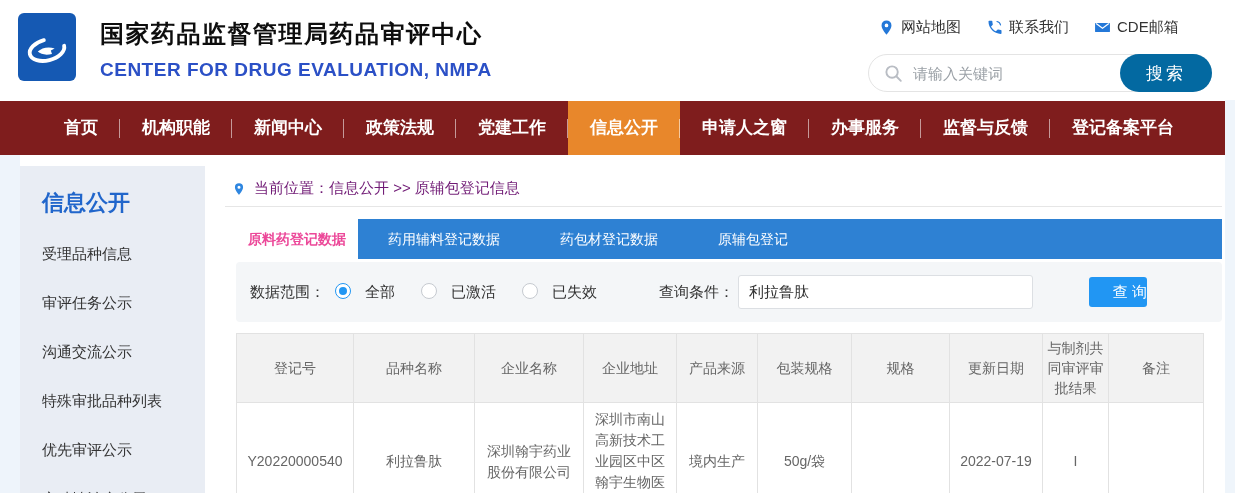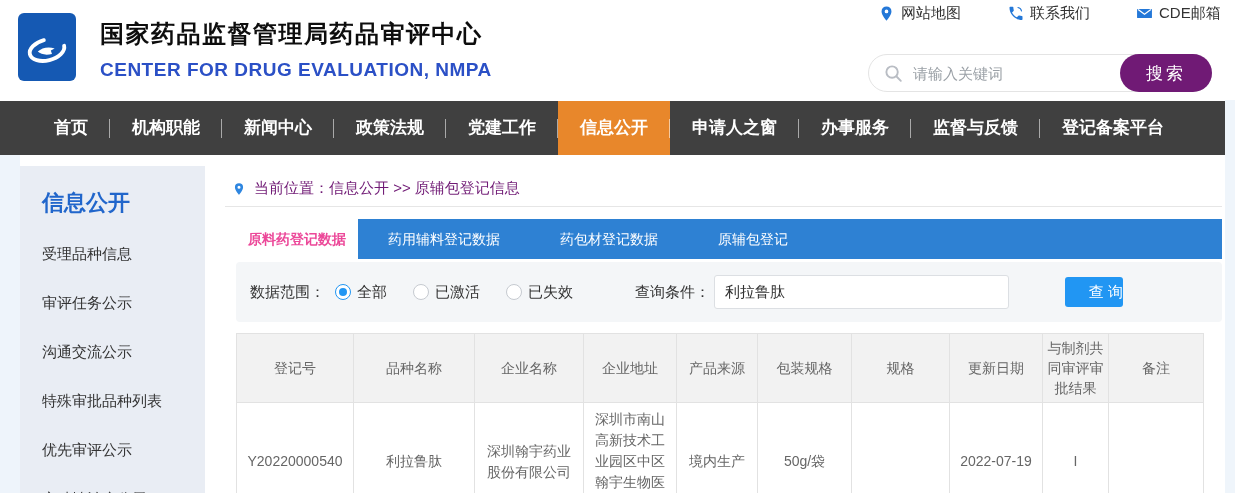--- a/index.html
+++ b/index.html
@@ -8,37 +8,37 @@
   body { position:relative; }
 
   
   .header { position:absolute; left:0; top:0; width:1235px; height:101px; background:#fff; }
   .logo { position:absolute; left:18px; top:13px; width:58px; height:68px;
           background:#1559b3; border-radius:6px; display:flex; align-items:center; justify-content:center; }
   .title-block { position:absolute; left:100px; top:14px; }
   .title-cn { font-size:24px; font-weight:bold; color:#0d0d0d; letter-spacing:1.5px; line-height:40px;}
   .title-en { font-size:19px; font-weight:bold; color:#2b50c6; letter-spacing:.5px; margin-top:5px; }
 
-  .quick-links { position:absolute; left:878px; top:4px; display:flex; gap:46px; align-items:center;}
+  .quick-links { position:absolute; left:878px; top:18px; display:flex; gap:25px; align-items:center;}
   .qlink { display:flex; align-items:center; gap:6px; font-size:15px; color:#333; cursor:pointer; }
   .qlink svg { width:17px; height:17px; }
 
   .search-bar { position:absolute; left:868px; top:54px; width:344px; height:38px;
                 border:1px solid #e4e4e4; border-radius:19px; background:#fff; }
   .search-bar .mag { position:absolute; left:15px; top:9px; width:19px; height:19px; }
   .search-input { position:absolute; left:44px; top:0; width:200px; height:36px; border:none; outline:none;
                   font-size:15px; color:#333; background:transparent; font-family:inherit;}
   .search-input::placeholder { color:#9aa0a6; }
-  .search-btn { position:absolute; right:-1px; top:-1px; width:92px; height:38px; background:#701a75;
+  .search-btn { position:absolute; right:-1px; top:-1px; width:92px; height:38px; background:#0369a1;
                 border:none; border-radius:19px; color:#fff; font-size:17px; letter-spacing:3px;
                 cursor:pointer; font-family:inherit;}
 
   
-  .nav { position:absolute; left:0; top:101px; width:1225px; height:54px; background:#404040;
-         display:flex; padding-left:32px; }
+  .nav { position:absolute; left:0; top:101px; width:1225px; height:54px; background:#7f1d1d;
+         display:flex; padding-left:42px; }
   .nav-item { position:relative; line-height:54px; padding:0 22px; color:#fff; font-size:17px;
               font-weight:bold; cursor:pointer; white-space:nowrap; }
   .nav-item:not(:last-child)::after { content:""; position:absolute; right:0; top:18px; width:1px;
               height:19px; background:rgba(255,255,255,.55); }
   .nav-item.active { background:#e8872b; }
 
   
   .left-gutter { position:absolute; left:0; top:155px; width:20px; height:338px; background:#eef4fb; }
   .scroll-track { position:absolute; left:1225px; top:100px; width:10px; height:393px; background:#eff5fb; }
 
@@ -54,21 +54,21 @@
   .crumb-rule { position:absolute; left:225px; top:206px; width:997px; height:1px; background:#e6e6e6; }
 
   
   .tabs { position:absolute; left:236px; top:219px; width:986px; height:40px; background:#2e81d3; display:flex; }
   .tab { line-height:40px; padding:0 30px; color:#fff; font-size:14px; cursor:pointer; white-space:nowrap;}
   .tab.active { width:122px; padding:0; text-align:center; background:#fff; color:#ec4899; font-weight:bold; }
 
   
   .filter { position:absolute; left:236px; top:262px; width:986px; height:60px; background:#f4f6f8;
             border-radius:4px; display:flex; align-items:center; padding-left:14px; font-size:15px; color:#333;}
-  .radio-opt { display:flex; align-items:center; gap:6px; cursor:pointer; }
+  .radio-opt { display:flex; align-items:flex-start; gap:14px; cursor:pointer; }
   .radio-opt.o1 { margin-left:10px; } .radio-opt.o2 { margin-left:26px; } .radio-opt.o3 { margin-left:26px; }
   .radio { width:16px; height:16px; border:1px solid #c6cad0; border-radius:50%; background:#fff; position:relative;}
   .radio.checked { border-color:#2196f3; }
   .radio.checked::after { content:""; position:absolute; left:3px; top:3px; width:8px; height:8px;
                           border-radius:50%; background:#2196f3; }
   .q-label { margin-left:62px; }
   .q-input { margin-left:4px; width:295px; height:34px; border:1px solid #dcdfe3; border-radius:3px;
              padding-left:10px; font-size:15px; color:#333; outline:none; font-family:inherit; background:#fff;}
   .q-btn { margin-left:56px; width:58px; height:30px; background:#2196f3; border:none; border-radius:3px;
            color:#fff; font-size:15px; cursor:pointer; font-family:inherit; white-space:nowrap;text-align:right;}

